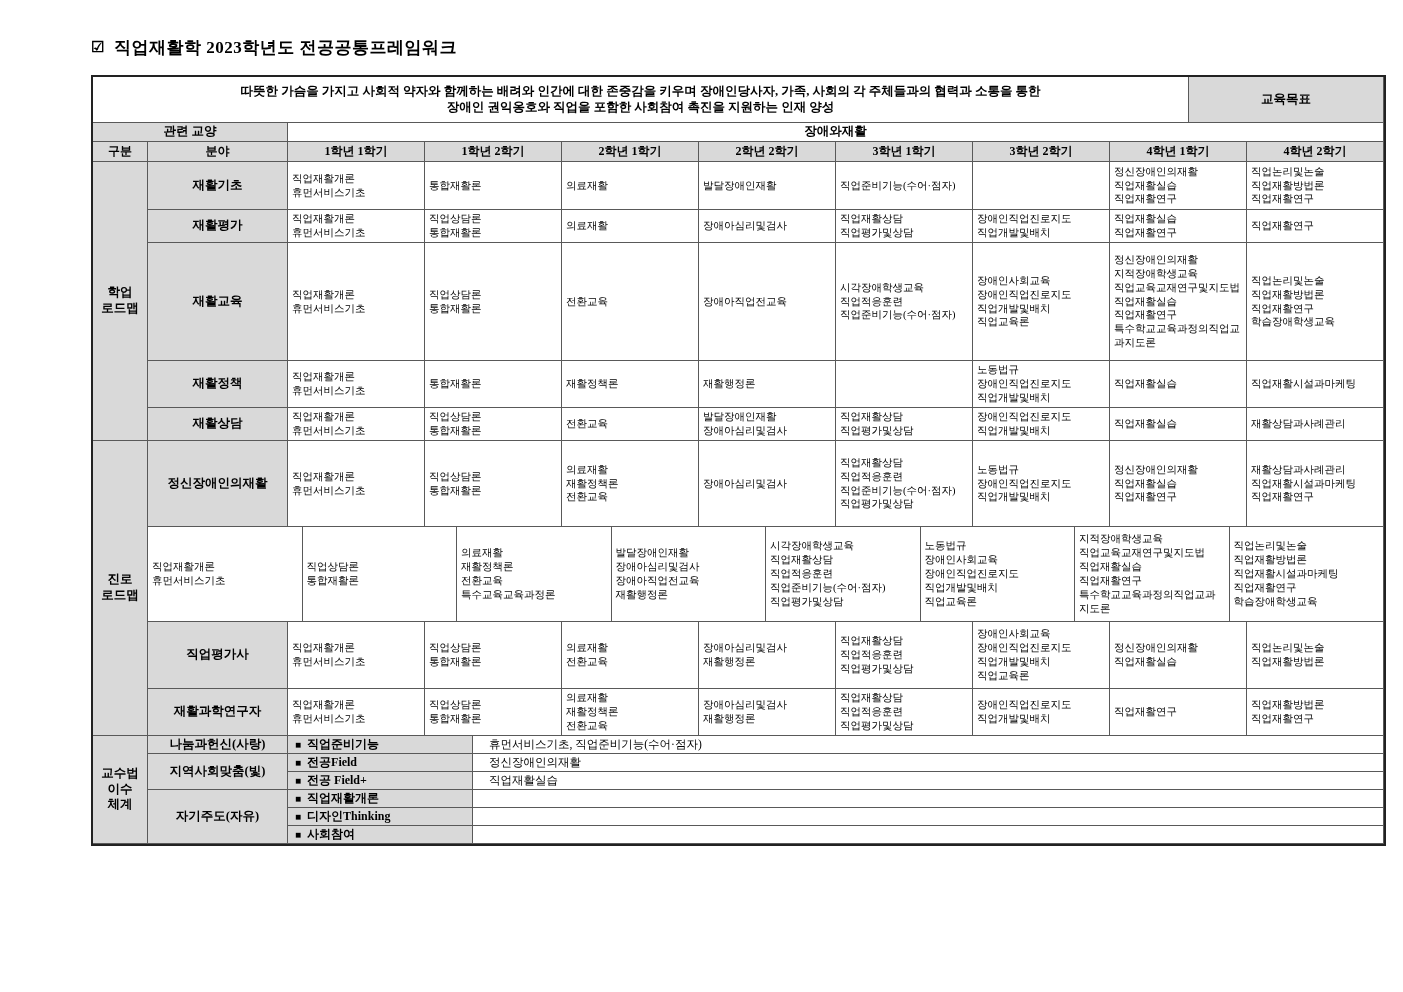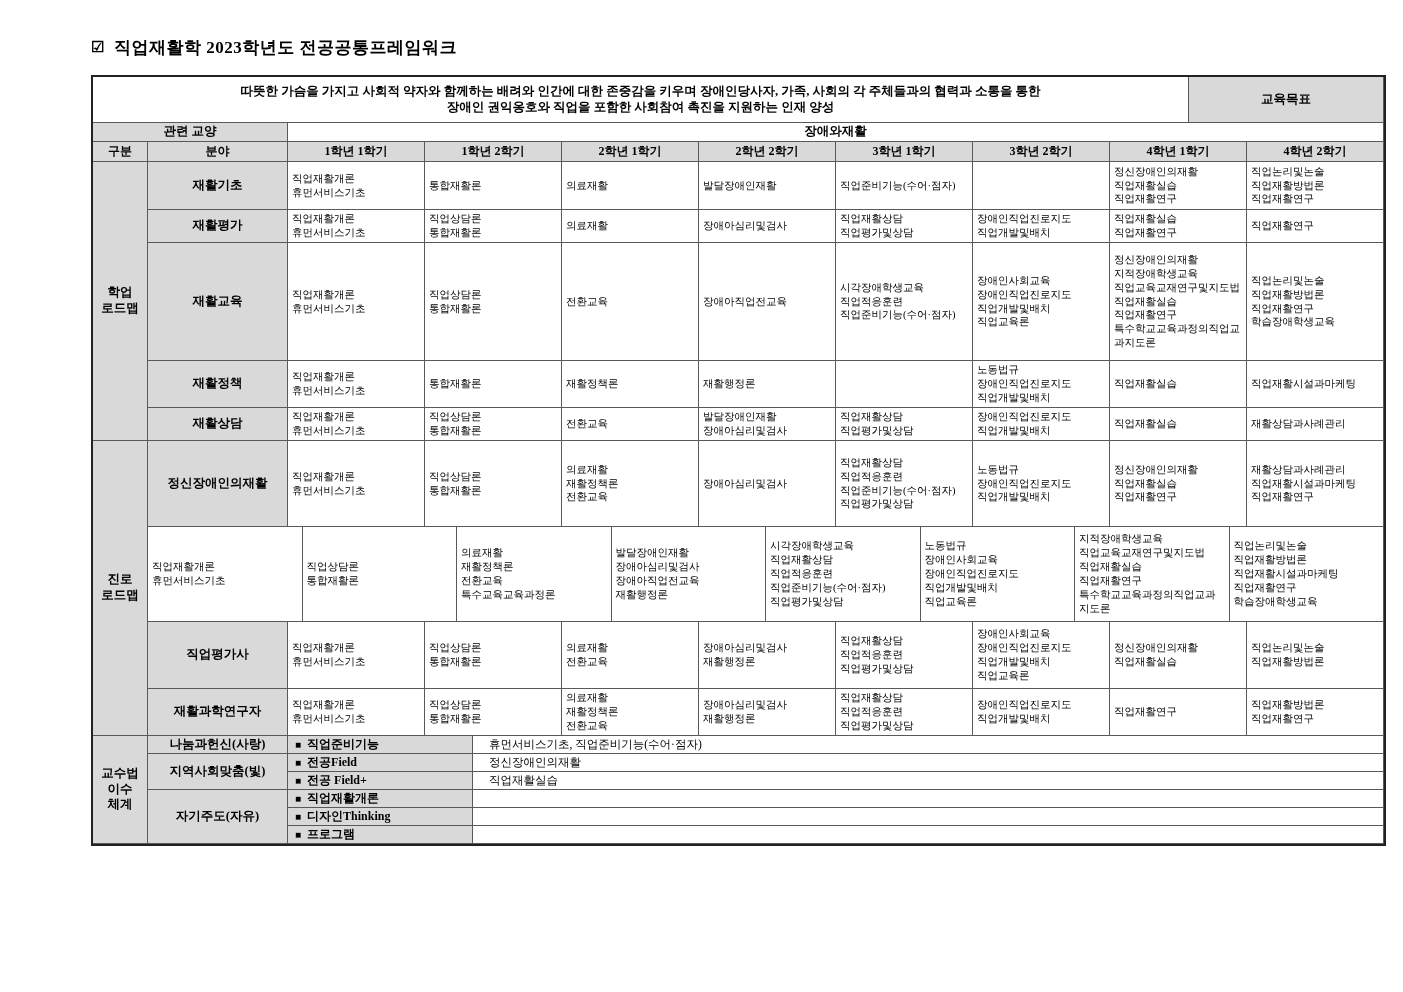--- a/index.html
+++ b/index.html
@@ -326,21 +326,21 @@
             <div class="row" style="height:18px">
               <div class="cell gray plabel w185">
                   <span class="bullet">■</span>
                   <span>디자인Thinking</span>
                 </div>
               <div class="cell white pval grow"></div>
             </div>
             <div class="row" style="height:18px">
               <div class="cell gray plabel w185">
                   <span class="bullet">■</span>
-                  <span>프로그램</span>
+                  <span>사회참여</span>
                 </div>
               <div class="cell white pval grow"></div>
             </div>
           </div>
         </div>
       </div>
     </div>
 
 
   </div>

